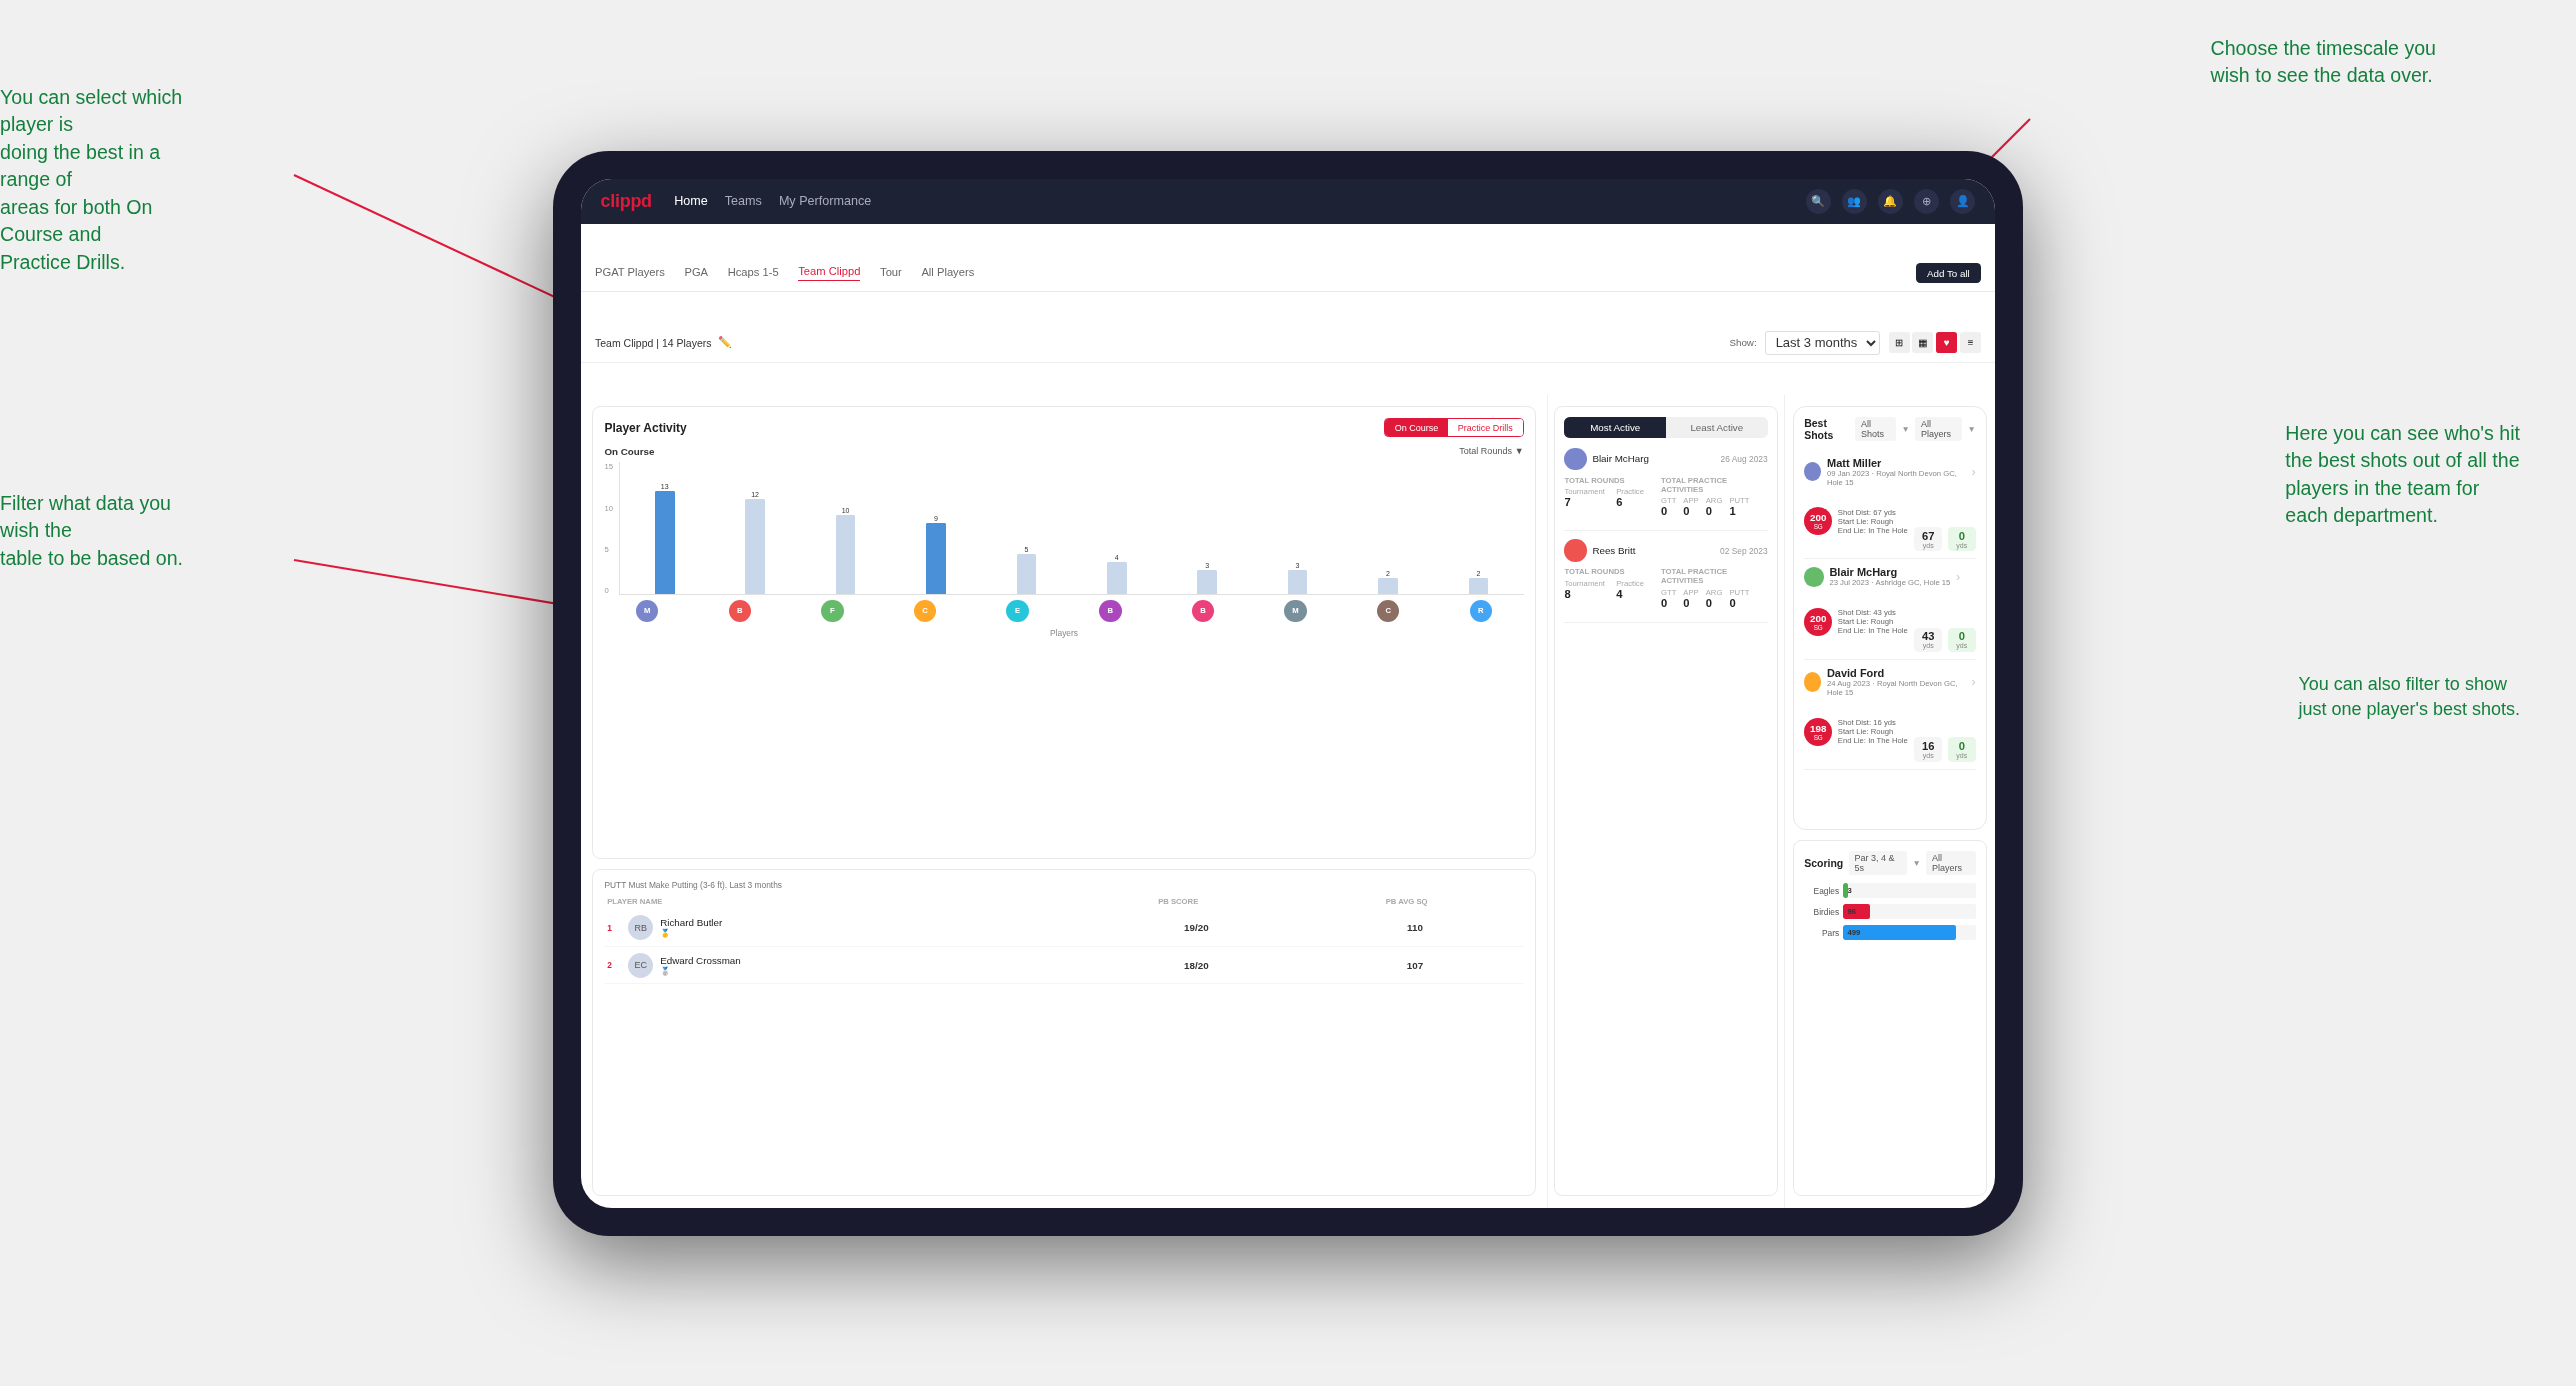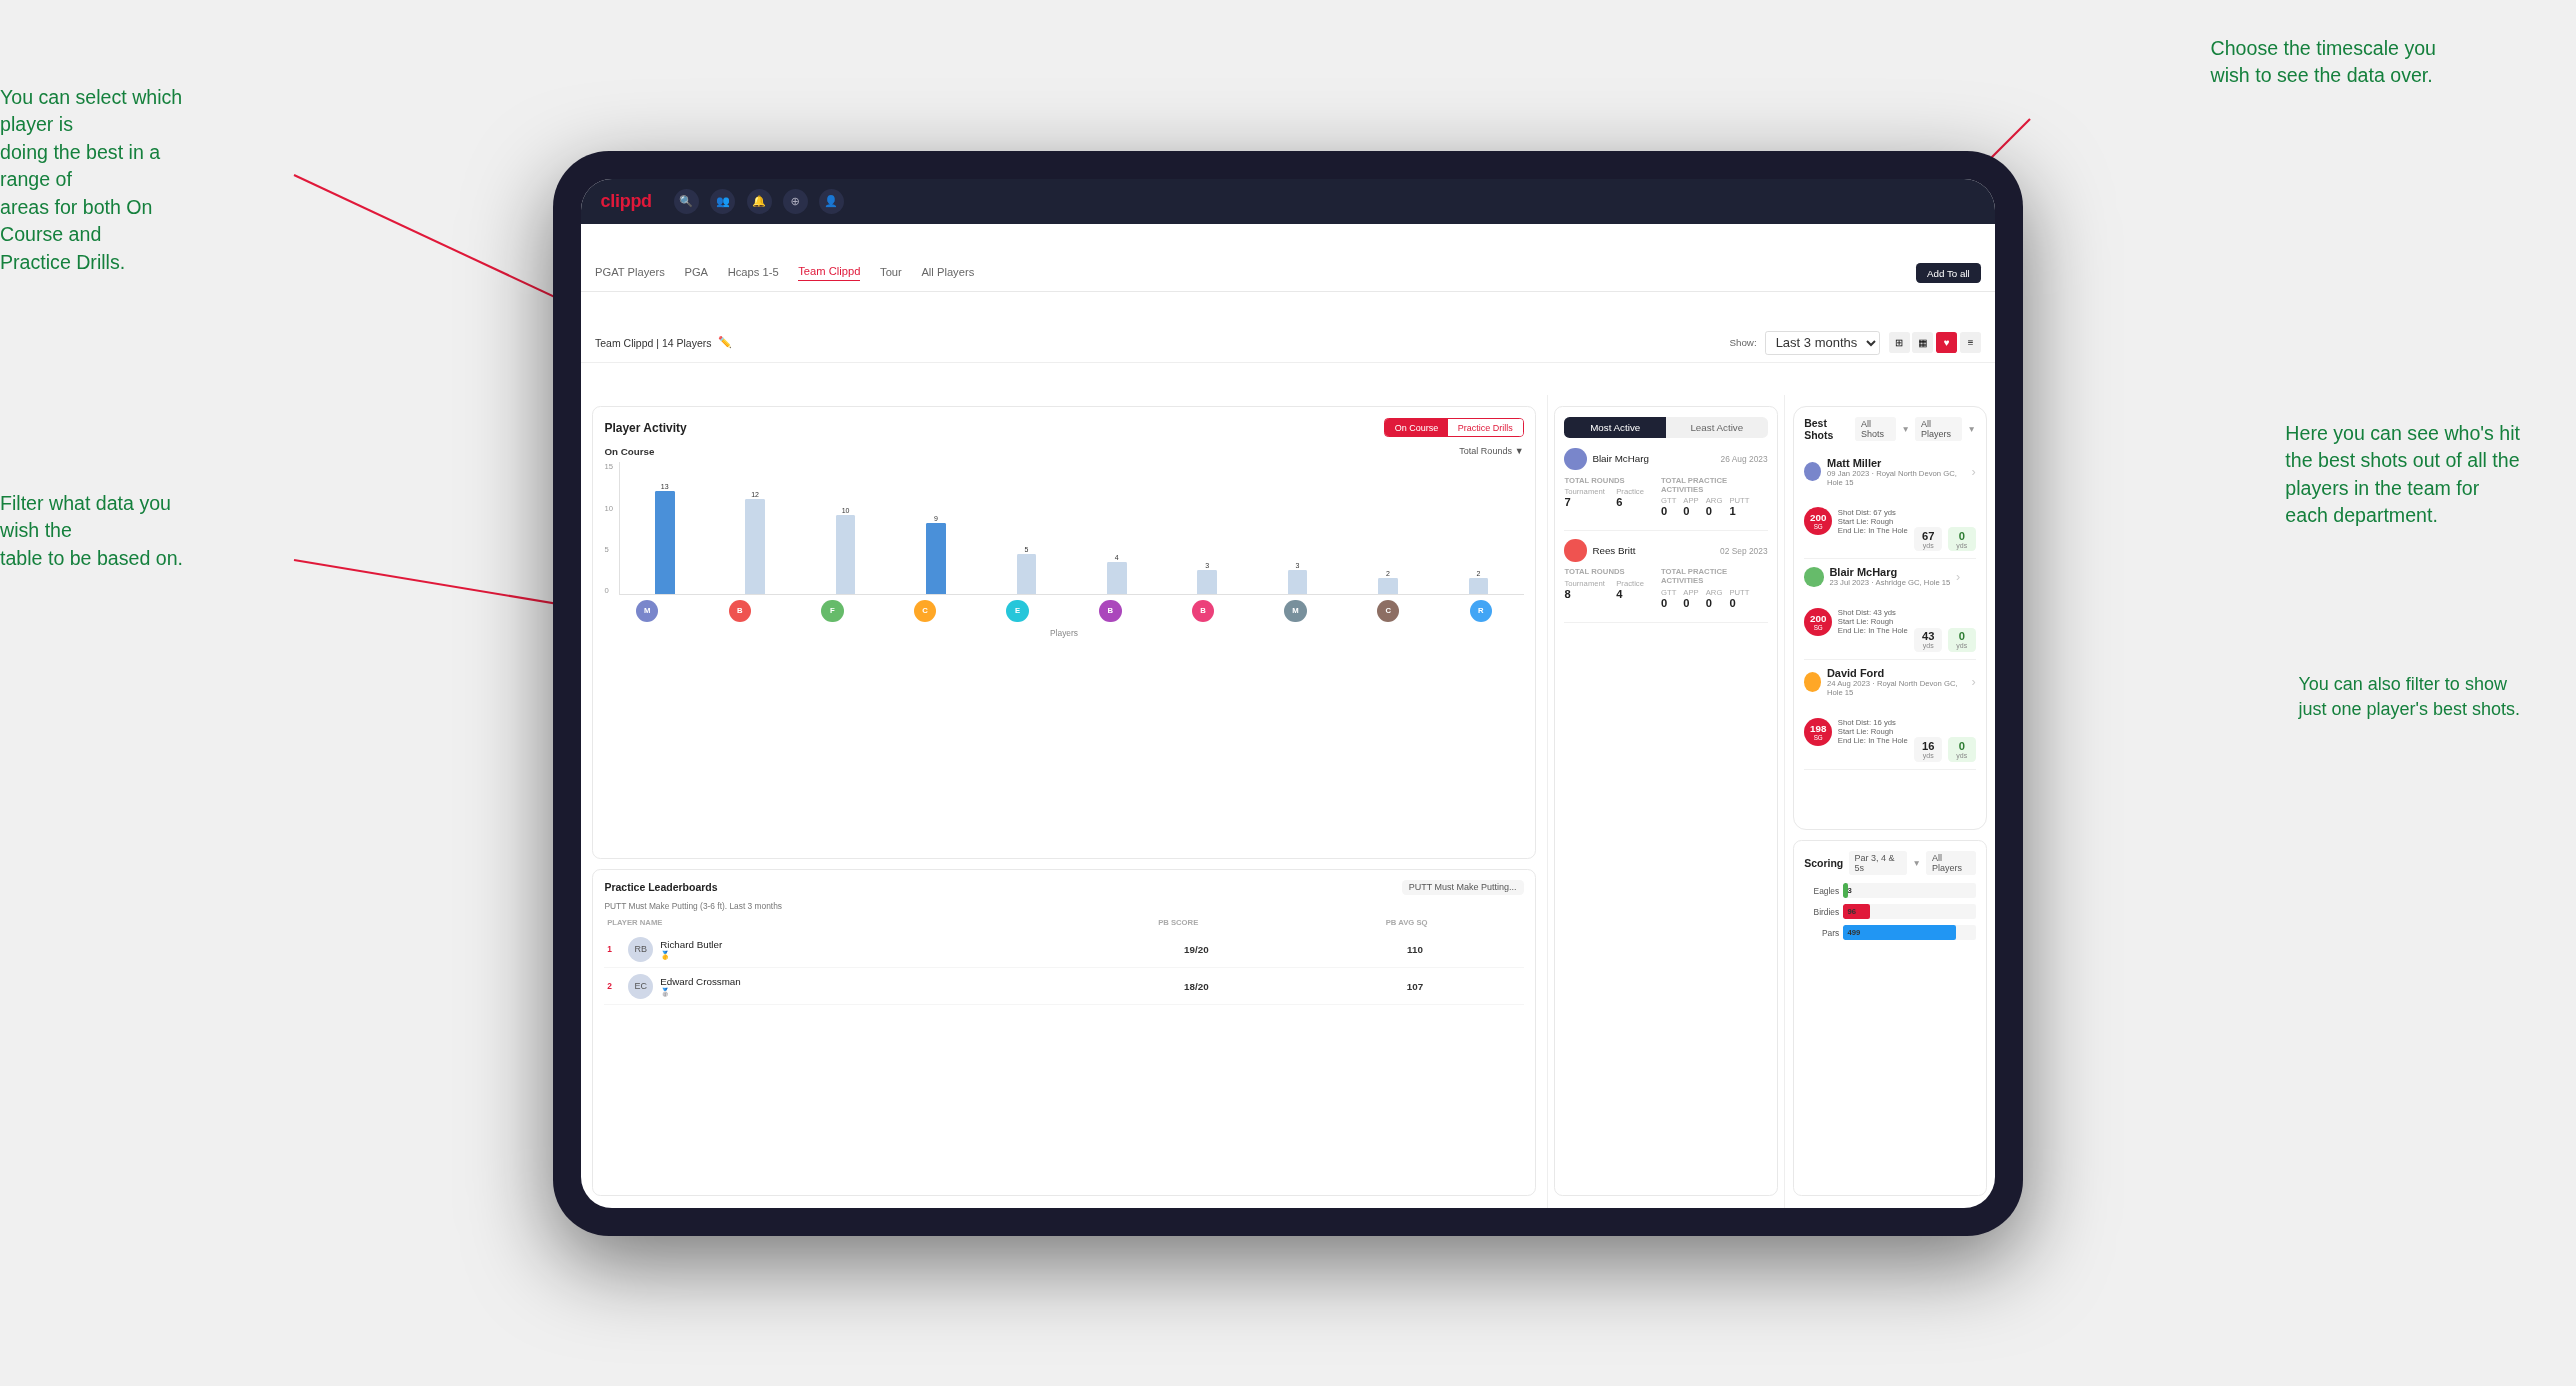--- a/index.html
+++ b/index.html
@@ -666,20 +666,25 @@
       <path d="M0,0 L0,6 L9,3 z" fill="#e0193a"></path>
     </marker>
   </defs>
 </svg>
 
 <div class="tablet">
   <div class="tablet-screen">
 
     <div class="top-nav">
       <div class="logo">clippd</div>
+      <div class="nav-links">
+        <span class="nav-link active">Home</span>
+        <span class="nav-link">Teams</span>
+        <span class="nav-link">My Performance</span>
+      </div>
       <div class="nav-icons">
         <div class="nav-icon">🔍</div>
         <div class="nav-icon">👥</div>
         <div class="nav-icon">🔔</div>
         <div class="nav-icon">⊕</div>
         <div class="nav-icon">👤</div>
       </div>
     </div>
 
     <div class="sub-nav">
@@ -795,24 +800,20 @@
                 <div class="player-avatar" style="background: rgb(236, 64, 122);">B</div>
                 <div class="player-avatar" style="background: rgb(120, 144, 156);">M</div>
                 <div class="player-avatar" style="background: rgb(141, 110, 99);">C</div>
                 <div class="player-avatar" style="background: rgb(66, 165, 245);">R</div>
               </div>
             <div class="players-label">Players</div>
           </div>
         </div>
 
         <div class="leaderboard-card">
-          <div class="lb-header">
-            <span class="lb-title">Practice Leaderboards</span>
-            <div class="lb-filter">PUTT Must Make Putting...</div>
-          </div>
           <div class="lb-subtitle">PUTT Must Make Putting (3-6 ft). Last 3 months</div>
           <div class="lb-cols">
             <span class="lb-col-name">PLAYER NAME</span>
             <span class="lb-col-pb">PB SCORE</span>
             <span class="lb-col-avg">PB AVG SQ</span>
           </div>
           <div class="lb-row">
             <span class="lb-rank">1</span>
             <div class="lb-avatar">RB</div>
             <div class="lb-player-info">

